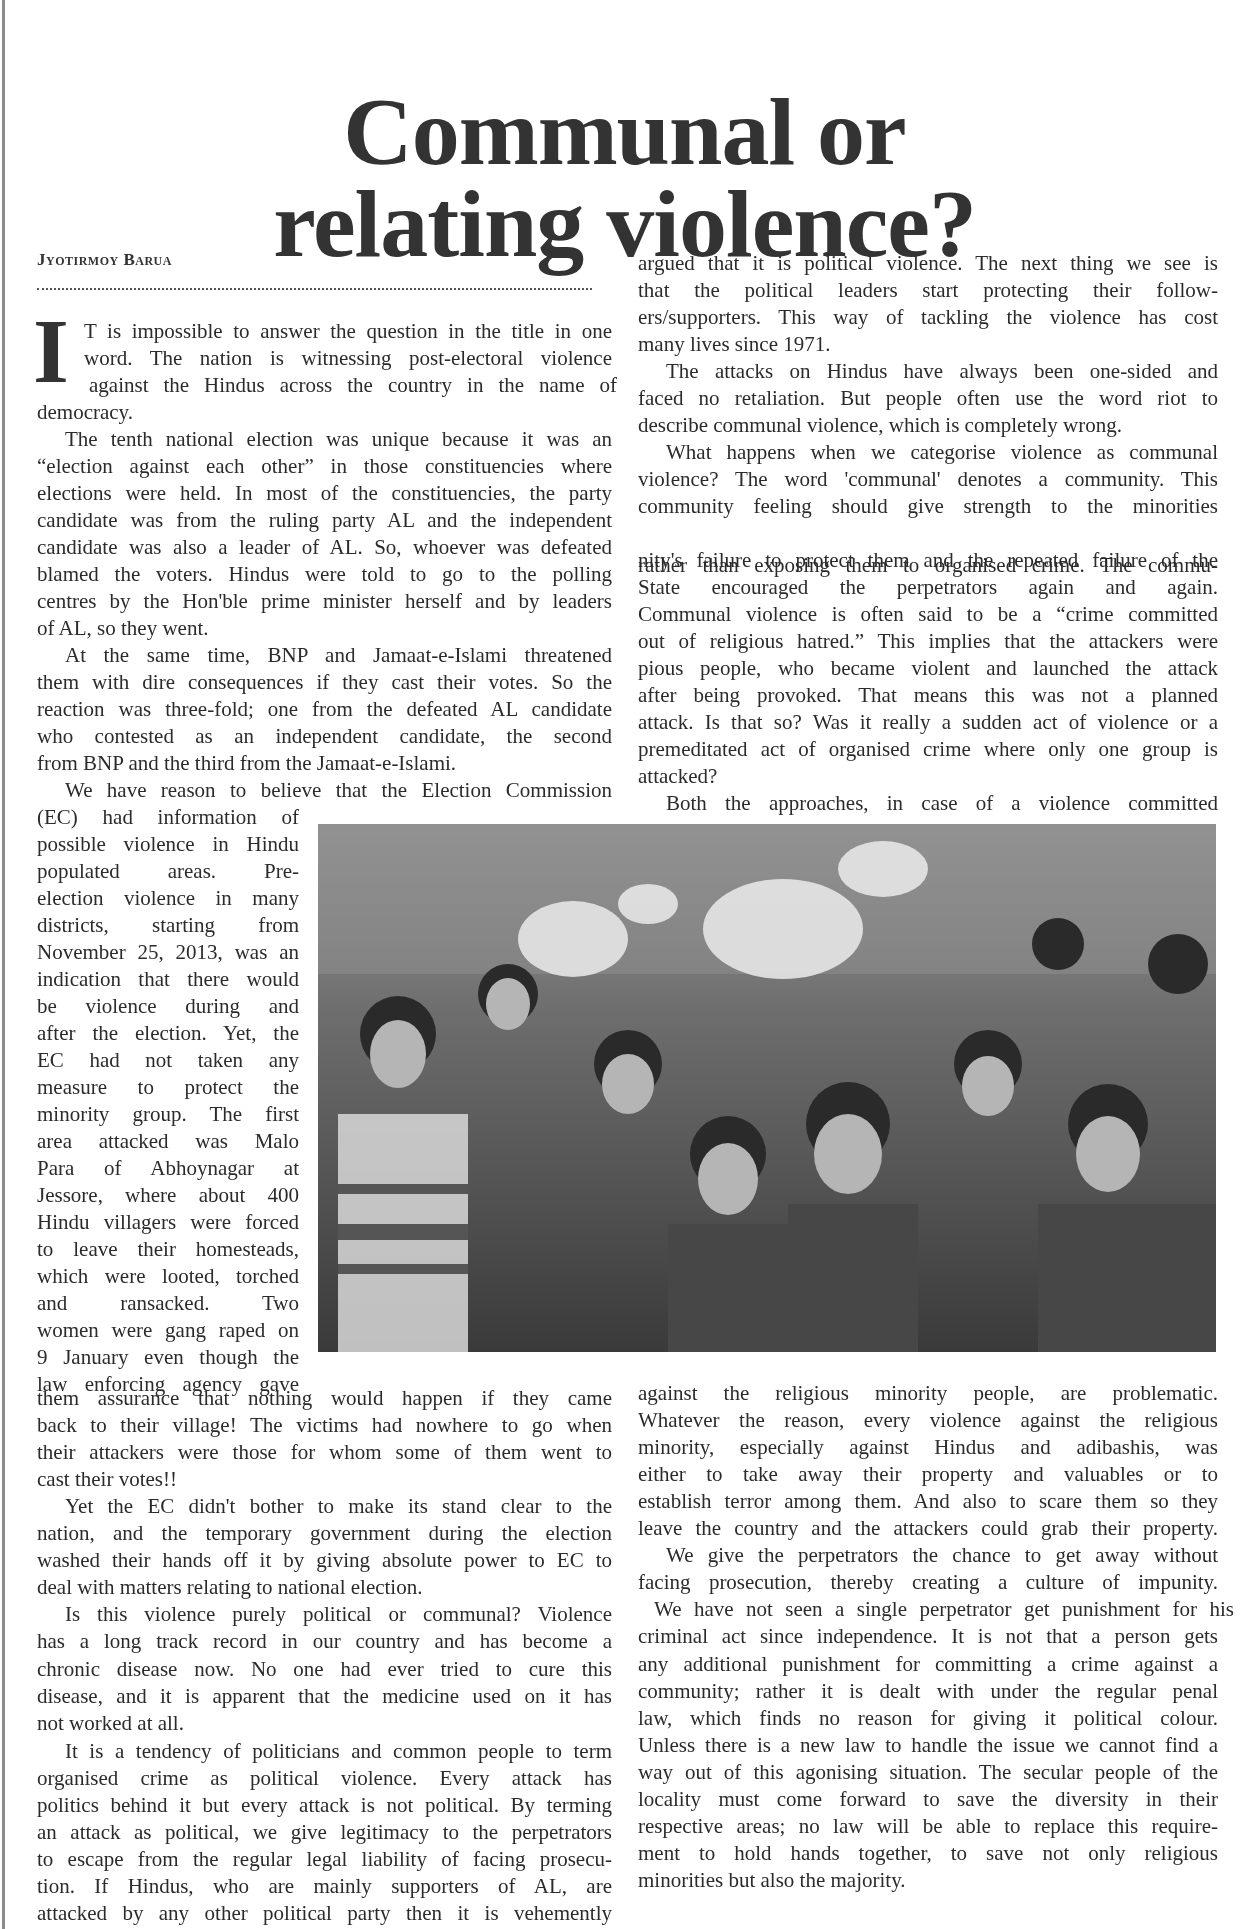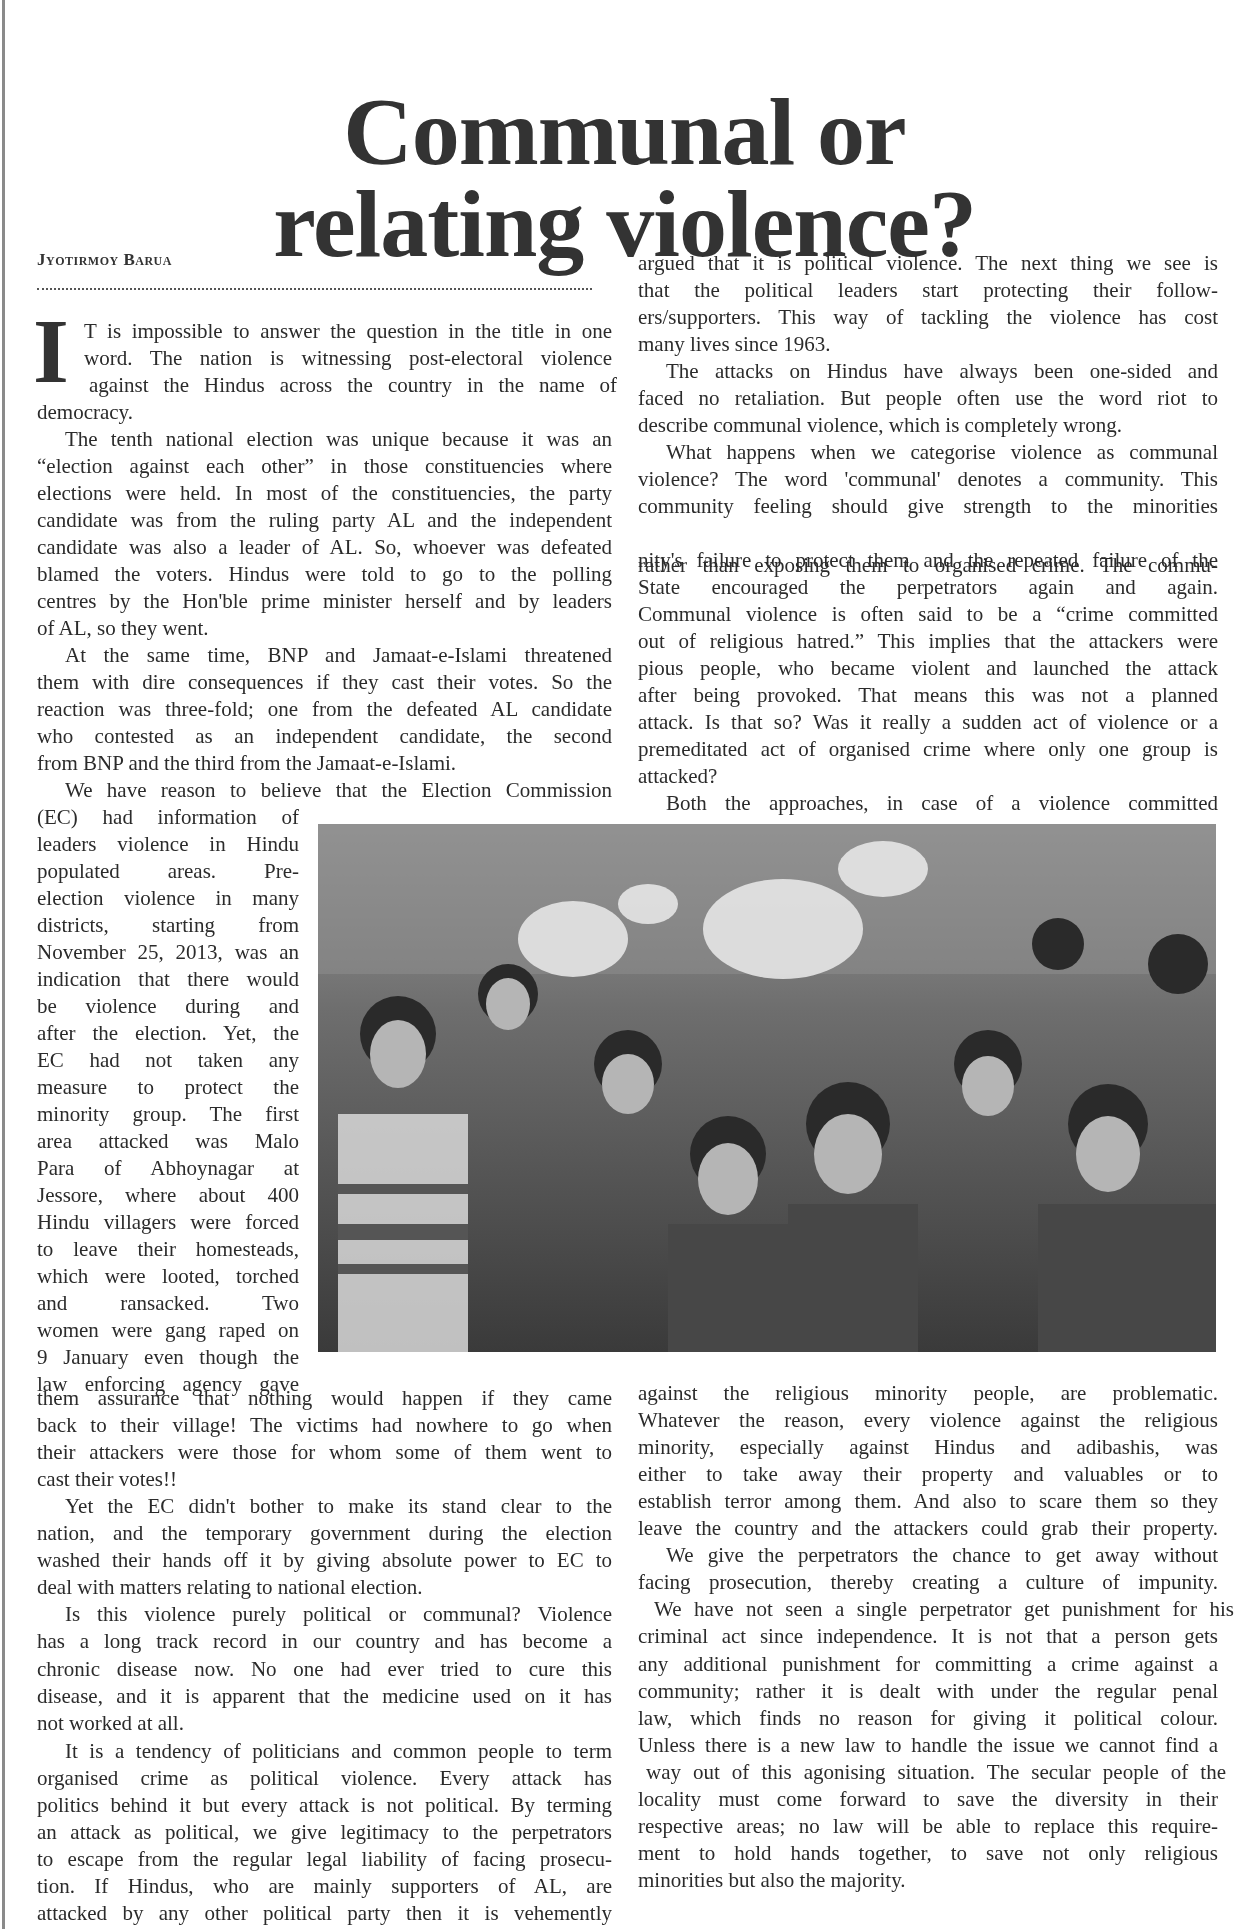--- a/index.html
+++ b/index.html
@@ -51,21 +51,21 @@
     <div class="line" style="left: 37px; top: 561px; width: 575px;">blamed the voters. Hindus were told to go to the polling</div>
     <div class="line" style="left: 37px; top: 588px; width: 575px;">centres by the Hon'ble prime minister herself and by leaders</div>
     <div class="line last" style="left: 37px; top: 615px; width: 575px;">of AL, so they went.</div>
     <div class="line indent" style="left: 37px; top: 642px; width: 575px;">At the same time, BNP and Jamaat-e-Islami threatened</div>
     <div class="line" style="left: 37px; top: 669px; width: 575px;">them with dire consequences if they cast their votes. So the</div>
     <div class="line" style="left: 37px; top: 696px; width: 575px;">reaction was three-fold; one from the defeated AL candidate</div>
     <div class="line" style="left: 37px; top: 723px; width: 575px;">who contested as an independent candidate, the second</div>
     <div class="line last" style="left: 37px; top: 750px; width: 575px;">from BNP and the third from the Jamaat-e-Islami.</div>
     <div class="line indent" style="left: 37px; top: 777px; width: 575px;">We have reason to believe that the Election Commission</div>
     <div class="line" style="left: 37px; top: 804px; width: 262px;">(EC) had information of</div>
-    <div class="line" style="left: 37px; top: 831px; width: 262px;">leaders violence in Hindu</div>
+    <div class="line" style="left: 37px; top: 831px; width: 262px;">possible violence in Hindu</div>
     <div class="line" style="left: 37px; top: 858px; width: 262px;">populated areas. Pre-</div>
     <div class="line" style="left: 37px; top: 885px; width: 262px;">election violence in many</div>
     <div class="line" style="left: 37px; top: 912px; width: 262px;">districts, starting from</div>
     <div class="line" style="left: 37px; top: 939px; width: 262px;">November 25, 2013, was an</div>
     <div class="line" style="left: 37px; top: 966px; width: 262px;">indication that there would</div>
     <div class="line" style="left: 37px; top: 993px; width: 262px;">be violence during and</div>
     <div class="line" style="left: 37px; top: 1020px; width: 262px;">after the election. Yet, the</div>
     <div class="line" style="left: 37px; top: 1047px; width: 262px;">EC had not taken any</div>
     <div class="line" style="left: 37px; top: 1074px; width: 262px;">measure to protect the</div>
     <div class="line" style="left: 37px; top: 1101px; width: 262px;">minority group. The first</div>
@@ -97,21 +97,21 @@
     <div class="line" style="left: 37px; top: 1792px; width: 575px;">politics behind it but every attack is not political. By terming</div>
     <div class="line" style="left: 37px; top: 1819px; width: 575px;">an attack as political, we give legitimacy to the perpetrators</div>
     <div class="line" style="left: 37px; top: 1846px; width: 575px;">to escape from the regular legal liability of facing prosecu-</div>
     <div class="line" style="left: 37px; top: 1873px; width: 575px;">tion. If Hindus, who are mainly supporters of AL, are</div>
     <div class="line" style="left: 37px; top: 1900px; width: 575px;">attacked by any other political party then it is vehemently</div>
   </div>
 <div id="right-col" class="col">
     <div class="line" style="left: 638px; top: 250px; width: 580px;">argued that it is political violence. The next thing we see is</div>
     <div class="line" style="left: 638px; top: 277px; width: 580px;">that the political leaders start protecting their follow-</div>
     <div class="line" style="left: 638px; top: 304px; width: 580px;">ers/supporters. This way of tackling the violence has cost</div>
-    <div class="line last" style="left: 638px; top: 331px; width: 580px;">many lives since 1963.</div>
+    <div class="line last" style="left: 638px; top: 331px; width: 580px;">many lives since 1971.</div>
     <div class="line indent" style="left: 638px; top: 358px; width: 580px;">The attacks on Hindus have always been one-sided and</div>
     <div class="line" style="left: 638px; top: 385px; width: 580px;">faced no retaliation. But people often use the word riot to</div>
     <div class="line last" style="left: 638px; top: 412px; width: 580px;">describe communal violence, which is completely wrong.</div>
     <div class="line indent" style="left: 638px; top: 439px; width: 580px;">What happens when we categorise violence as communal</div>
     <div class="line" style="left: 638px; top: 466px; width: 580px;">violence? The word 'communal' denotes a community. This</div>
     <div class="line" style="left: 638px; top: 493px; width: 580px;">community feeling should give strength to the minorities</div>
     <div class="line" style="left: 638px; top: 520px; width: 580px; margin-top: 32px;">rather than exposing them to organised crime. The commu-</div>
     <div class="line" style="left: 638px; top: 547px; width: 580px;">nity's failure to protect them and the repeated failure of the</div>
     <div class="line" style="left: 638px; top: 574px; width: 580px;">State encouraged the perpetrators again and again.</div>
     <div class="line" style="left: 638px; top: 601px; width: 580px;">Communal violence is often said to be a “crime committed</div>
@@ -129,21 +129,21 @@
     <div class="line" style="left: 638px; top: 1488px; width: 580px;">establish terror among them. And also to scare them so they</div>
     <div class="line" style="left: 638px; top: 1515px; width: 580px;">leave the country and the attackers could grab their property.</div>
     <div class="line indent" style="left: 638px; top: 1542px; width: 580px;">We give the perpetrators the chance to get away without</div>
     <div class="line" style="left: 638px; top: 1569px; width: 580px;">facing prosecution, thereby creating a culture of impunity.</div>
     <div class="line" style="left: 638px; top: 1596px; width: 580px; margin-left: 16px;">We have not seen a single perpetrator get punishment for his</div>
     <div class="line" style="left: 638px; top: 1623px; width: 580px;">criminal act since independence. It is not that a person gets</div>
     <div class="line" style="left: 638px; top: 1651px; width: 580px;">any additional punishment for committing a crime against a</div>
     <div class="line" style="left: 638px; top: 1678px; width: 580px;">community; rather it is dealt with under the regular penal</div>
     <div class="line" style="left: 638px; top: 1705px; width: 580px;">law, which finds no reason for giving it political colour.</div>
     <div class="line" style="left: 638px; top: 1732px; width: 580px;">Unless there is a new law to handle the issue we cannot find a</div>
-    <div class="line" style="left: 638px; top: 1759px; width: 580px; margin-left: 8px;">way out of this agonising situation. The secular people of the</div>
+    <div class="line" style="left: 638px; top: 1759px; width: 580px;">way out of this agonising situation. The secular people of the</div>
     <div class="line" style="left: 638px; top: 1786px; width: 580px;">locality must come forward to save the diversity in their</div>
     <div class="line" style="left: 638px; top: 1813px; width: 580px;">respective areas; no law will be able to replace this require-</div>
     <div class="line" style="left: 638px; top: 1840px; width: 580px;">ment to hold hands together, to save not only religious</div>
     <div class="line last" style="left: 638px; top: 1867px; width: 580px;">minorities but also the majority.</div>
   </div>
 
 <div class="photo">
   <svg viewBox="0 0 898 528" preserveAspectRatio="none">
     <defs>
       <linearGradient id="bg" x1="0" y1="0" x2="0" y2="1">

